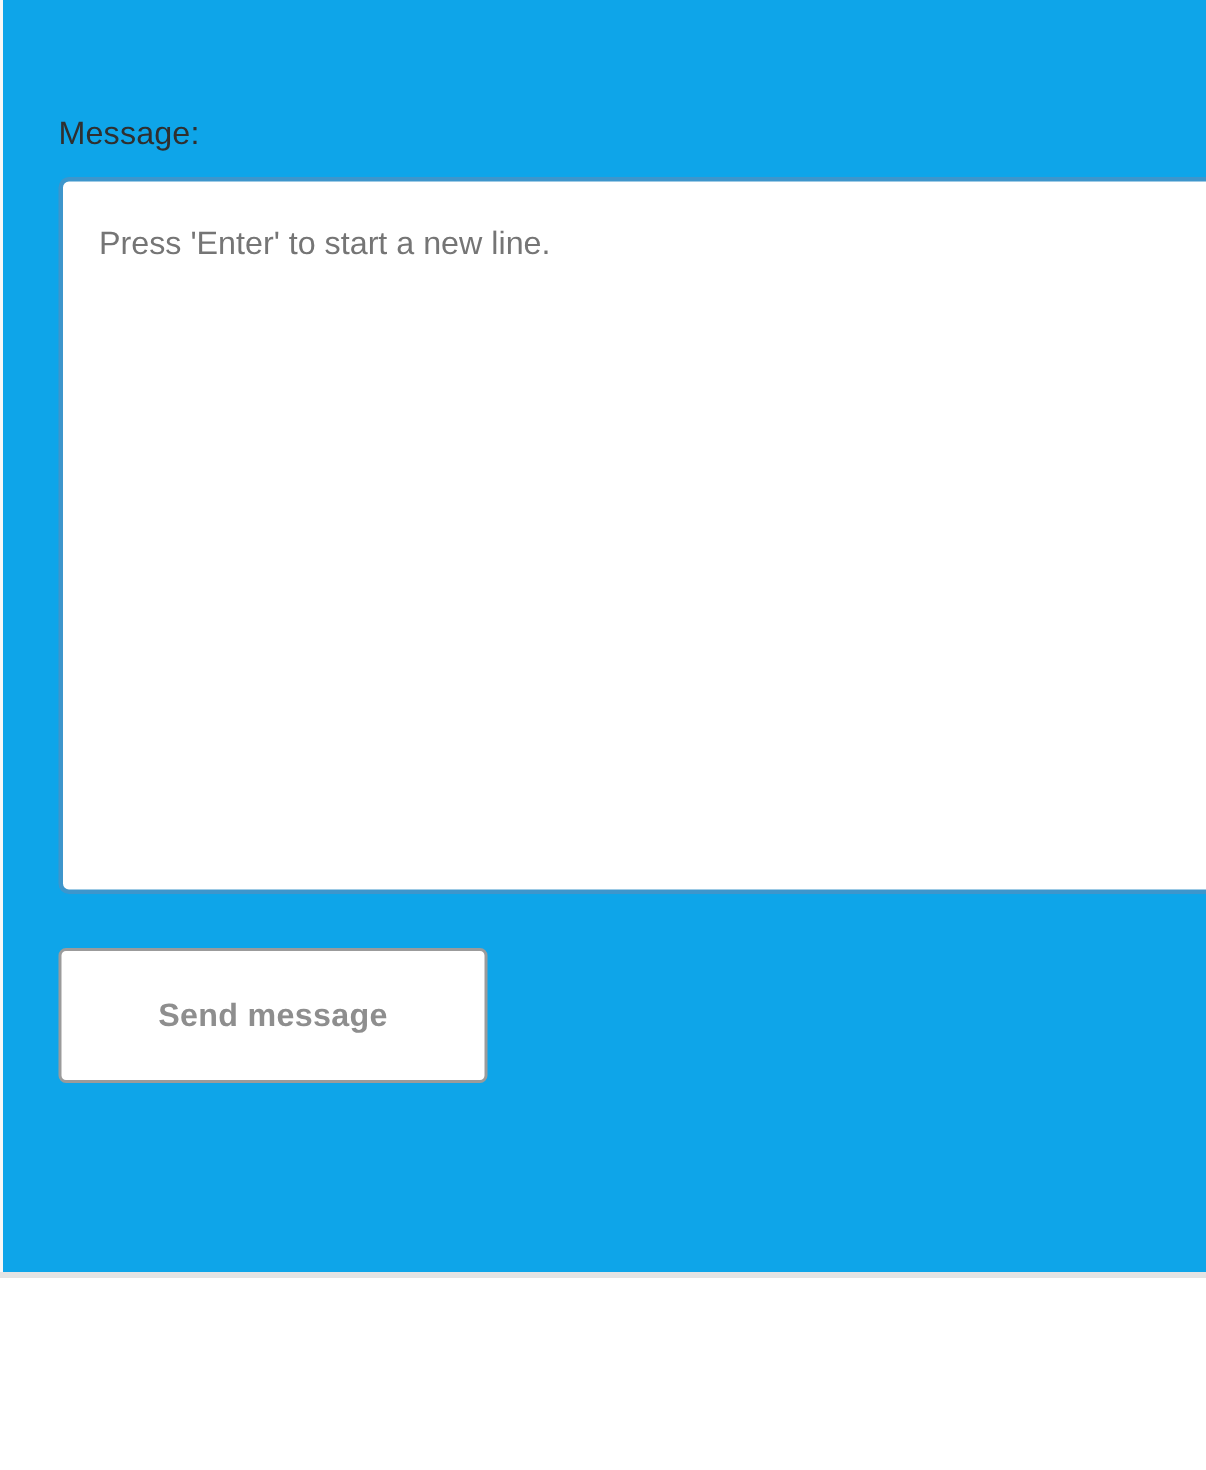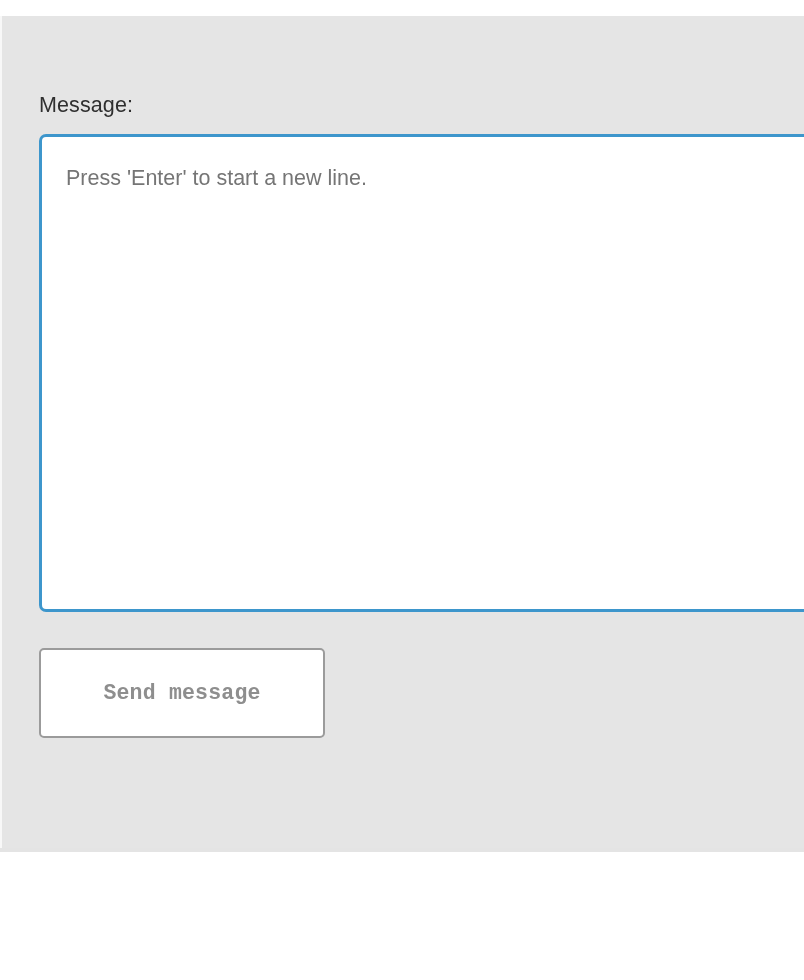--- a/index.html
+++ b/index.html
@@ -12,24 +12,24 @@
     height: 980px;
     font-family: "Liberation Sans", sans-serif;
     overflow: hidden;
     position: relative;
   }
 
   
   #composer-panel {
     position: absolute;
     left: 0;
-    top: 16px;
+    top: 0;
     width: 804px;
     height: 848px;
-    background: #e5e5e5;
+    background: #0ea5e9;
     box-sizing: border-box;
     overflow: hidden;
   }
   
   #panel-left-edge {
     position: absolute;
     left: 0;
     top: 0;
     width: 2px;
     height: 848px;
@@ -78,21 +78,21 @@
   #send-message-button {
     position: absolute;
     left: 39px;
     top: 632px;
     width: 286px;
     height: 90px;
     box-sizing: border-box;
     background: #ffffff;
     border: 2px solid #9b9b9b;
     border-radius: 5px;
-    font-family: Liberation Mono, monospace;
+    font-family: Liberation Sans, sans-serif;
     font-size: 21.5px;
     font-weight: 700;
     color: #8e8e8e;
     letter-spacing: 0.2px;
     cursor: pointer;
     padding: 0;
     text-align: center;
     line-height: 86px;
     white-space: nowrap;
   }

